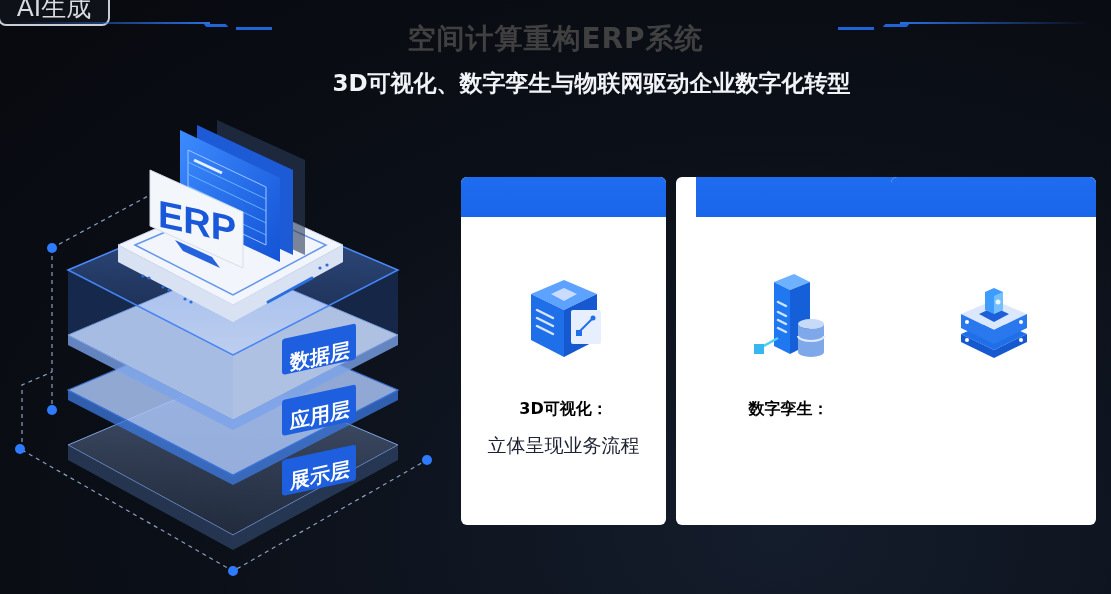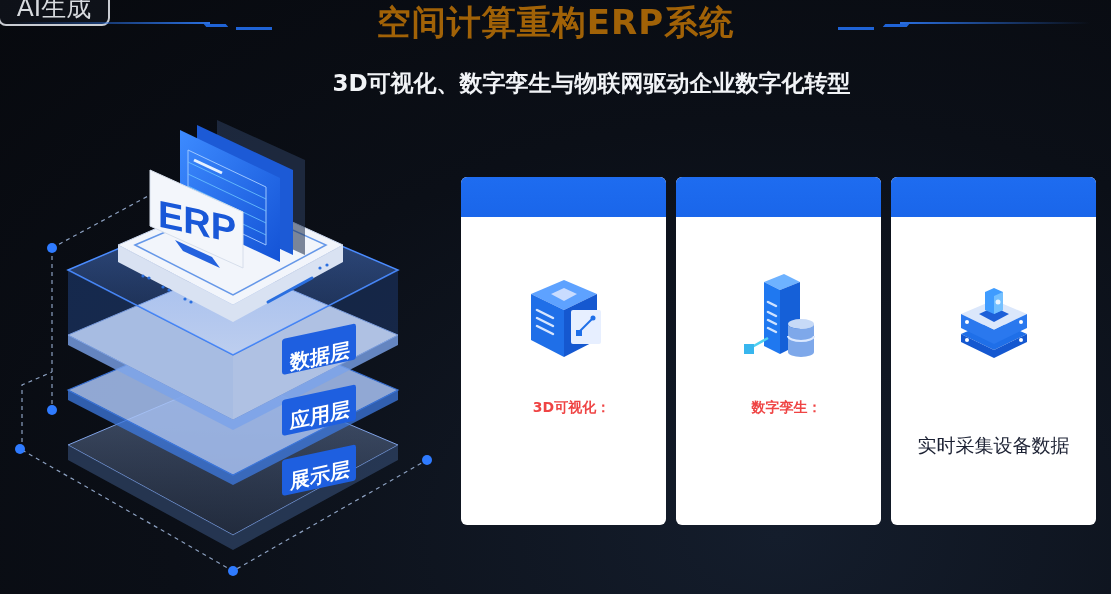--- a/index.html
+++ b/index.html
@@ -10,37 +10,37 @@
   }
   .badge{
     position:absolute;left:-2px;top:-14px;width:112px;height:40px;
     border:2px solid #c9ccd2;border-radius:8px;color:#d7dade;
     font-size:25px;line-height:40px;text-align:center;box-sizing:border-box;
     background:rgba(20,24,32,.6);
   }
   .deco{position:absolute;height:3px;background:#1f63d6;}
   .deco.thin{height:1px;background:linear-gradient(90deg,rgba(31,99,214,0),#2a6fe0);}
   .title{
-    position:absolute;left:0;width:1111px;top:0;text-align:center;
-    font-size:34px;font-weight:bold;letter-spacing:1px;color:#a16207;
+    position:absolute;left:0;width:1111px;top:20px;text-align:center;
+    font-size:28px;font-weight:bold;letter-spacing:1px;color:#404040;
   }
   .subtitle{
     position:absolute;left:0;width:1111px;top:68px;text-align:center;
     font-size:23px;font-weight:bold;color:#f1f3f6;padding-left:36px;
   }
   .illus{position:absolute;left:0;top:110px;width:450px;height:484px;}
   .card{
     position:absolute;top:177px;width:205px;height:348px;background:#fff;
     border-radius:6px;overflow:hidden;
   }
   .card .bar{height:40px;background:linear-gradient(180deg,#1e6cf0,#1a66ea);}
   .card .icon{position:absolute;left:50%;top:95px;transform:translateX(-50%);width:90px;height:90px;}
   .card .head{
     position:absolute;left:0;width:100%;top:222px;text-align:center;
-    font-size:14px;font-weight:bold;color:#ef4444;margin-left:8px;
+    font-size:16px;font-weight:bold;color:#000000;
   }
   .card .desc{
     position:absolute;left:0;width:100%;top:256px;text-align:center;
     font-size:19px;color:#1c2133;
   }
 </style>
 </head>
 <body>
 
 <div class="badge">AI生成</div>
@@ -154,23 +154,24 @@
         <line x1="18" y1="46" x2="34" y2="54"></line>
         <line x1="18" y1="54" x2="34" y2="62"></line>
       </g>
       <rect x="52" y="38" width="30" height="34" rx="2" fill="#e7efff"></rect>
       <polyline points="58,62 66,54 74,46" fill="none" stroke="#1f6fe8" stroke-width="2"></polyline>
       <circle cx="74" cy="46" r="2.5" fill="#1f6fe8"></circle>
       <rect x="57" y="58" width="6" height="6" fill="#1f6fe8"></rect>
     </svg>
   </div>
   <div class="head">3D可视化：</div>
-</div>
-
-<div class="card" style="left:676px;">
+  <div class="desc">立体呈现业务流程</div>
+</div>
+
+<div class="card" style="left:676px;padding-left:20px;">
   <div class="bar"></div>
   <div class="icon">
     <svg width="90" height="90" viewBox="0 0 90 90">
       <path d="M30,10 L50,2 L66,10 L46,18 Z" fill="#6eb2ff"></path>
       <path d="M30,10 L46,18 L46,82 L30,74 Z" fill="#1f78f0"></path>
       <path d="M46,18 L66,10 L66,72 L46,82 Z" fill="#1560d8"></path>
       <g stroke="#cfe3ff" stroke-width="2.5" stroke-linecap="round">
         <line x1="34" y1="30" x2="42" y2="34"></line>
         <line x1="34" y1="40" x2="42" y2="44"></line>
         <line x1="34" y1="48" x2="42" y2="52"></line>
@@ -197,14 +198,13 @@
       <circle cx="18" cy="50" r="2" fill="#fff"></circle>
       <circle cx="72" cy="50" r="2" fill="#fff"></circle>
       <circle cx="18" cy="68" r="2" fill="#fff"></circle>
       <circle cx="72" cy="68" r="2" fill="#fff"></circle>
       <path d="M30,42 L45,35 L60,42 L45,50 Z" fill="#1d5fd8"></path>
       <path d="M36,20 L45,16 L54,20 L54,38 L45,42 L36,38 Z" fill="#3f9cff"></path>
       <path d="M45,24 L54,20 L54,38 L45,42 Z" fill="#74c0ff"></path>
       <circle cx="49" cy="30" r="2.5" fill="#e9f4ff"></circle>
     </svg>
   </div>
-  <div class="desc">实时采集设备数据</div>
 </div>
 
 </body></html>

